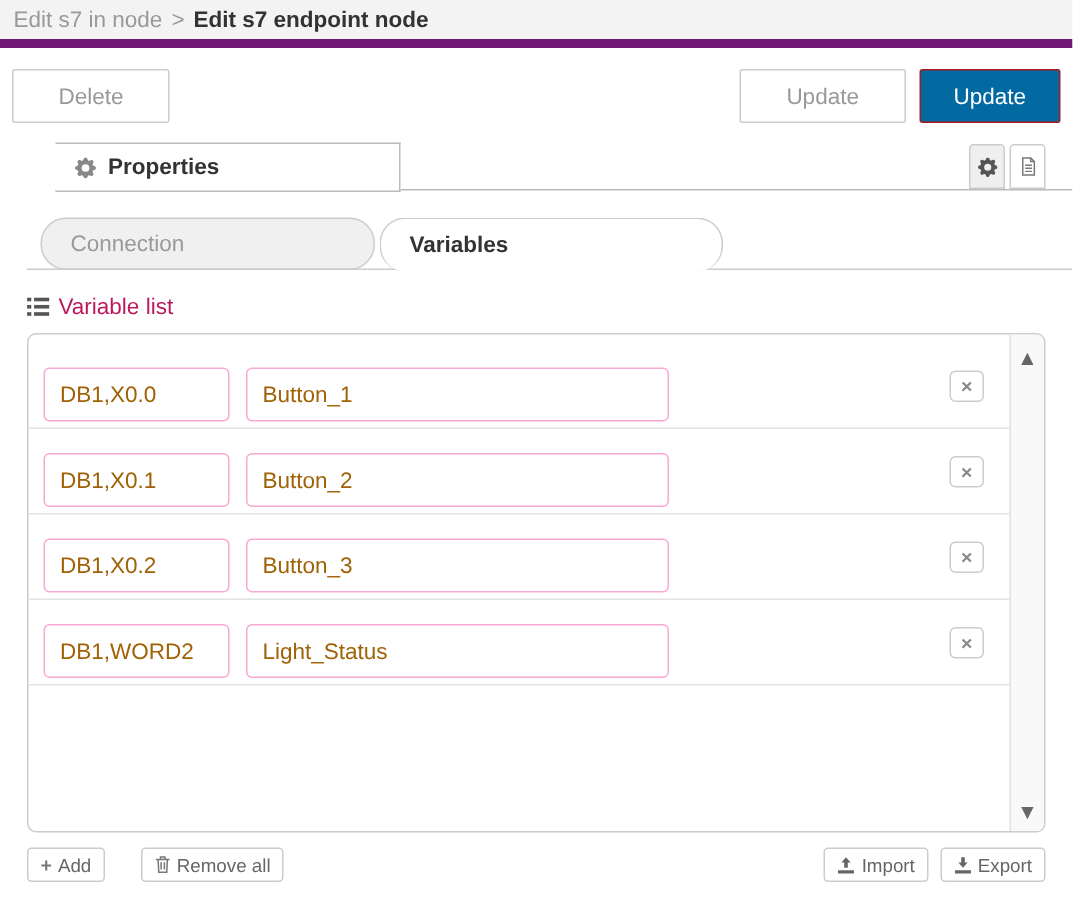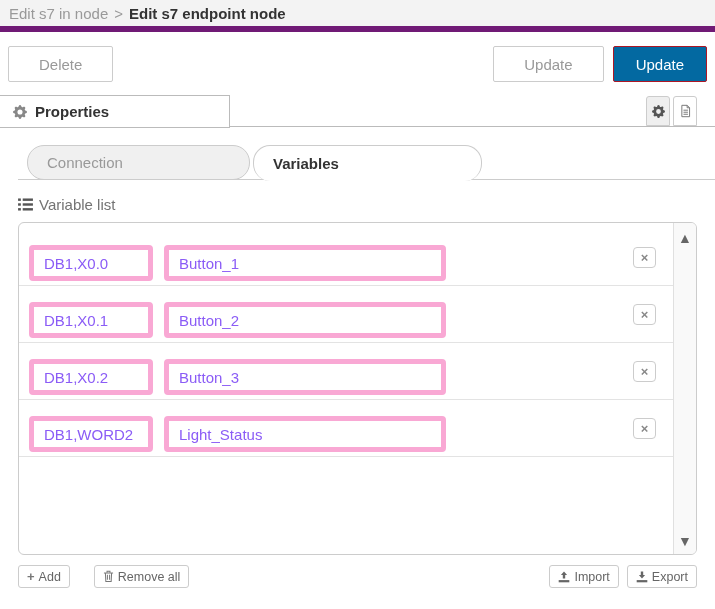--- a/index.html
+++ b/index.html
@@ -51,20 +51,21 @@
     margin-left: 9px;
     padding: 0 22px;
   }
   .toolbar-spacer { flex: 1; }
 
   
   .proptab-row {
     position: relative;
     height: 32px;
     border-bottom: 1px solid #bbbbbb;
+    margin-left: 37px;
   }
   .prop-tab {
     position: absolute;
     left: 0;
     top: 0;
     width: 230px;
     height: 33px;
     background: #fff;
     border: 1px solid #bbbbbb;
     border-left: none;
@@ -140,21 +141,21 @@
     border-bottom: none;
     color: #333;
     font-weight: bold;
     z-index: 2;
   }
 
   
   .varlist-label {
     margin: 16px 0 9px 18px;
     font-size: 15px;
-    color: #737373;
+    color: #be185d;
     display: flex;
     align-items: center;
   }
   .varlist-label .label-text { margin-left: 6px; }
 
   
   .list-container {
     position: relative;
     margin-left: 18px;
     width: 679px;
@@ -192,25 +193,25 @@
     position: relative;
     height: 57px;
     margin-right: 23px;
     border-bottom: 1px solid #e3e3e3;
     display: flex;
     align-items: center;
     padding-left: 10px;
   }
   .var-input {
     height: 36px;
-    border: 5px solid #f9a8d4;
+    border: 1px solid #f9a8d4;
     border-radius: 4px;
     padding: 0 10px;
     font-size: 15px;
-    color: #8b5cf6;
+    color: #a16207;
     font-family: "Liberation Sans", sans-serif;
     background: #fff;
     margin-top: 12px;
   }
   .input-address { width: 124px; }
   .input-name { width: 282px; margin-left: 11px; }
   .row-delete {
     position: absolute;
     right: 17px;
     top: 18px;

